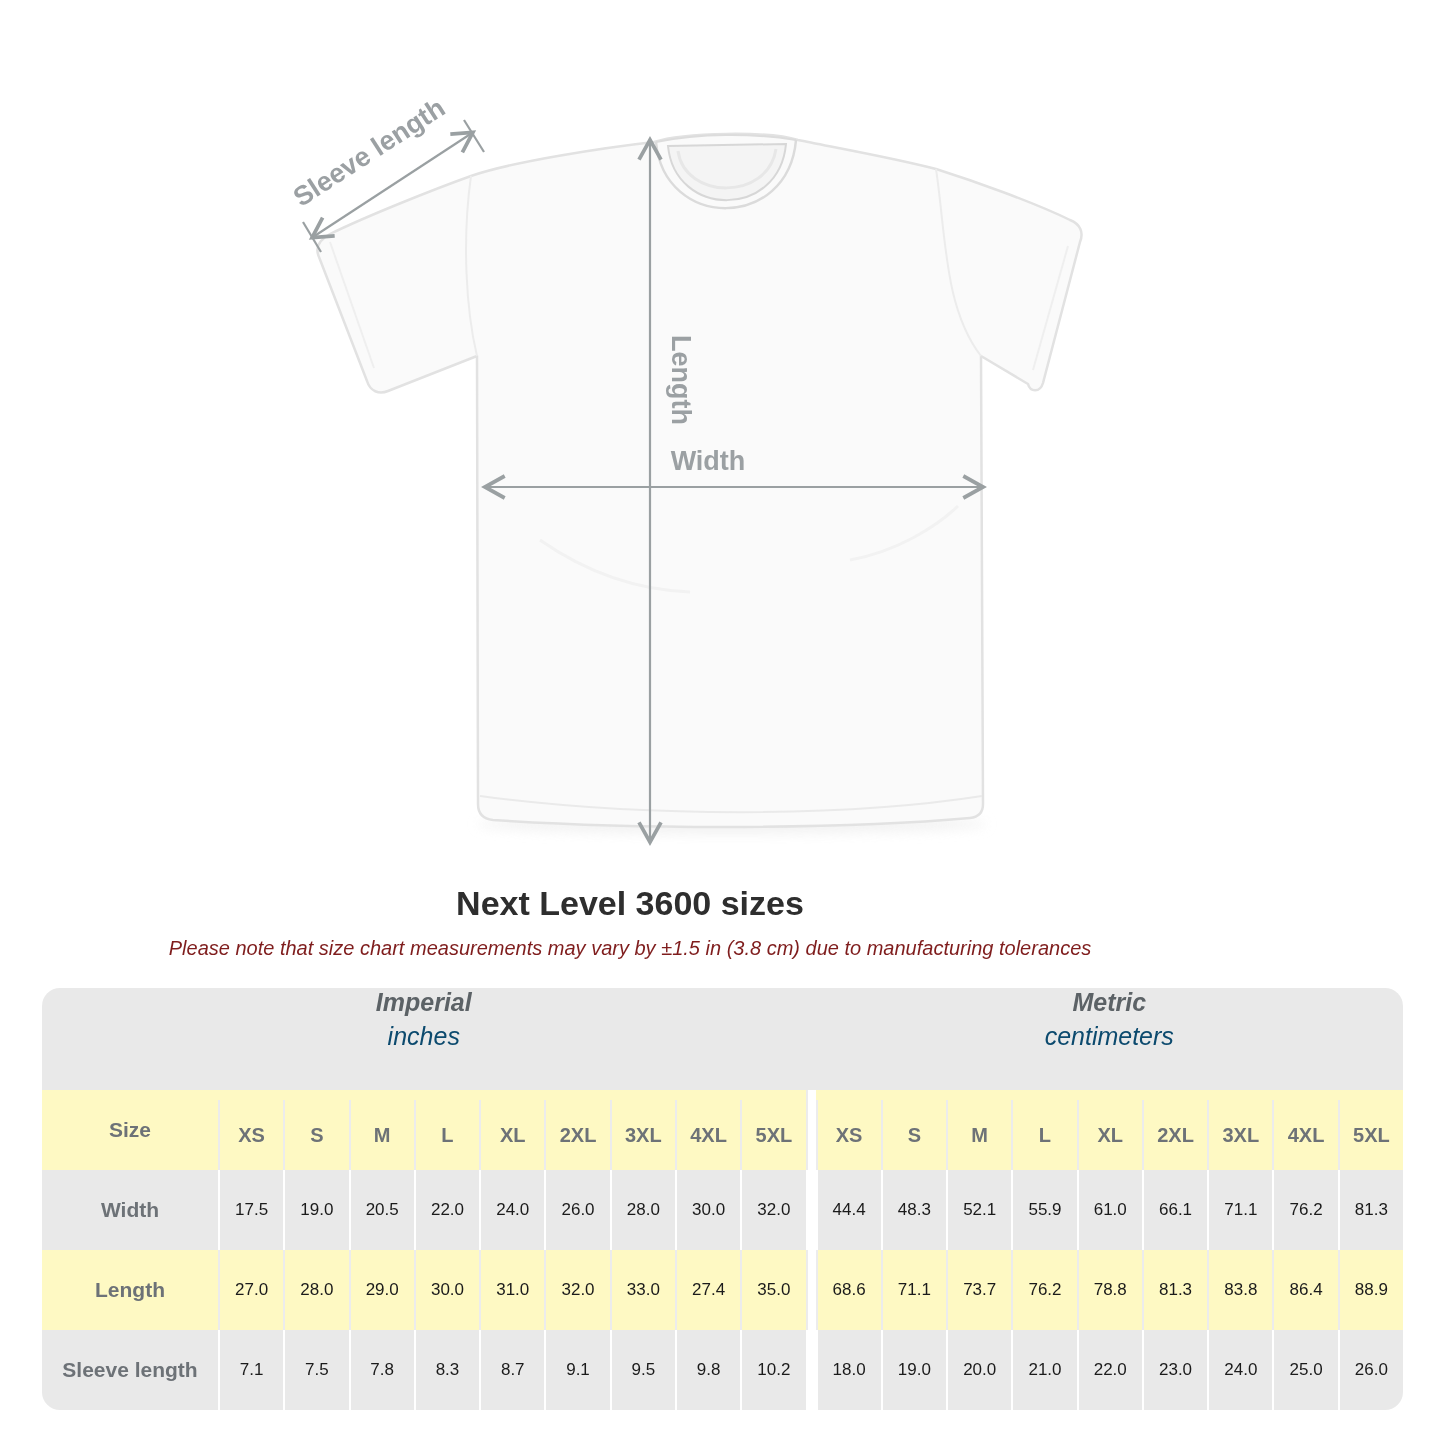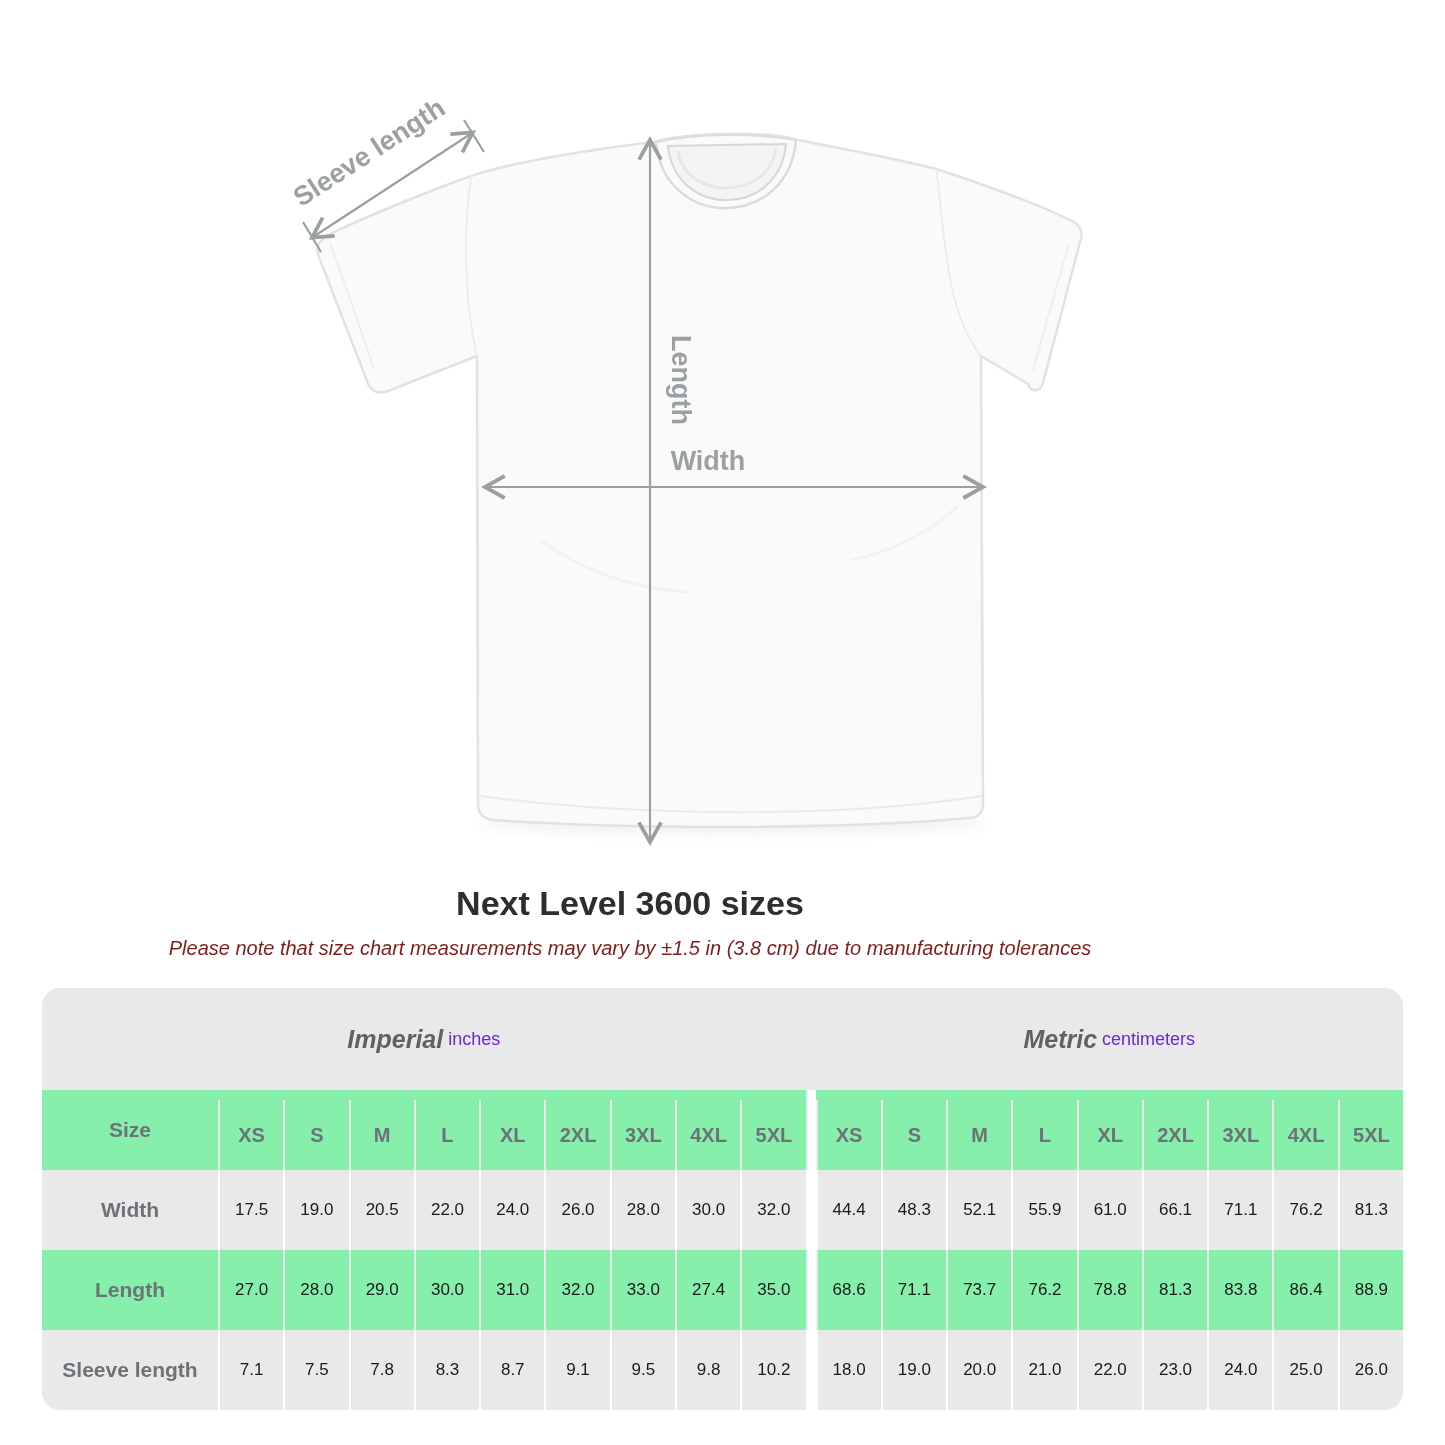--- a/index.html
+++ b/index.html
@@ -13,29 +13,29 @@
   .title { font-size:34px; font-weight:bold; color:#2e2e2e; }
   .subtitle { margin-top:14px; font-size:20px; font-style:italic; color:#7f1d1d; }
 
   .size-table {
     position:absolute; left:42px; top:988px; width:1361px;
     border-radius:18px; overflow:hidden; background:#fff;
   }
   .grid20 { display:grid; grid-template-columns:176px repeat(9,1fr) 10px repeat(9,1fr); }
 
   .band { height:102px; background:#e9e9e9; }
-  .band-sec { display:flex; align-items:center; justify-content:center; gap:5px; }
+  .band-sec { display:flex; flex-direction:column; align-items:center; gap:5px; }
   .band-sec.imp { grid-column:1 / 11; }
   .band-sec.met { grid-column:12 / 21; }
   .band-title { font-size:25px; font-weight:bold; font-style:italic; color:#5c6266; }
-  .band-unit { font-size:18px; color:#6d28d9; }
+  .band-unit { font-size:25px; font-style:italic; color:#0c4a6e; }
 
   .trow { height:80px; }
   .trow .c { display:flex; align-items:center; justify-content:center; }
-  .trow.white { background:#86efac; }
+  .trow.white { background:#fef9c3; }
   .trow.white .c + .c { border-left:2px solid #ececec; }
   .trow.gray .c { background:#e9e9e9; }
   .trow.gray .c + .c { border-left:2px solid #fff; }
   .trow .sp { background:#fff !important; }
 
   .lab { font-size:21px; font-weight:bold; color:#6d7277; }
   .sz  { font-size:20px; font-weight:bold; color:#6d7277;margin-top:10px; }
   .val { font-size:17px; color:#1b1b1b;text-align:center; }
 
   .dim-label { font-size:27px; font-weight:bold; fill:#9ba0a3; }

